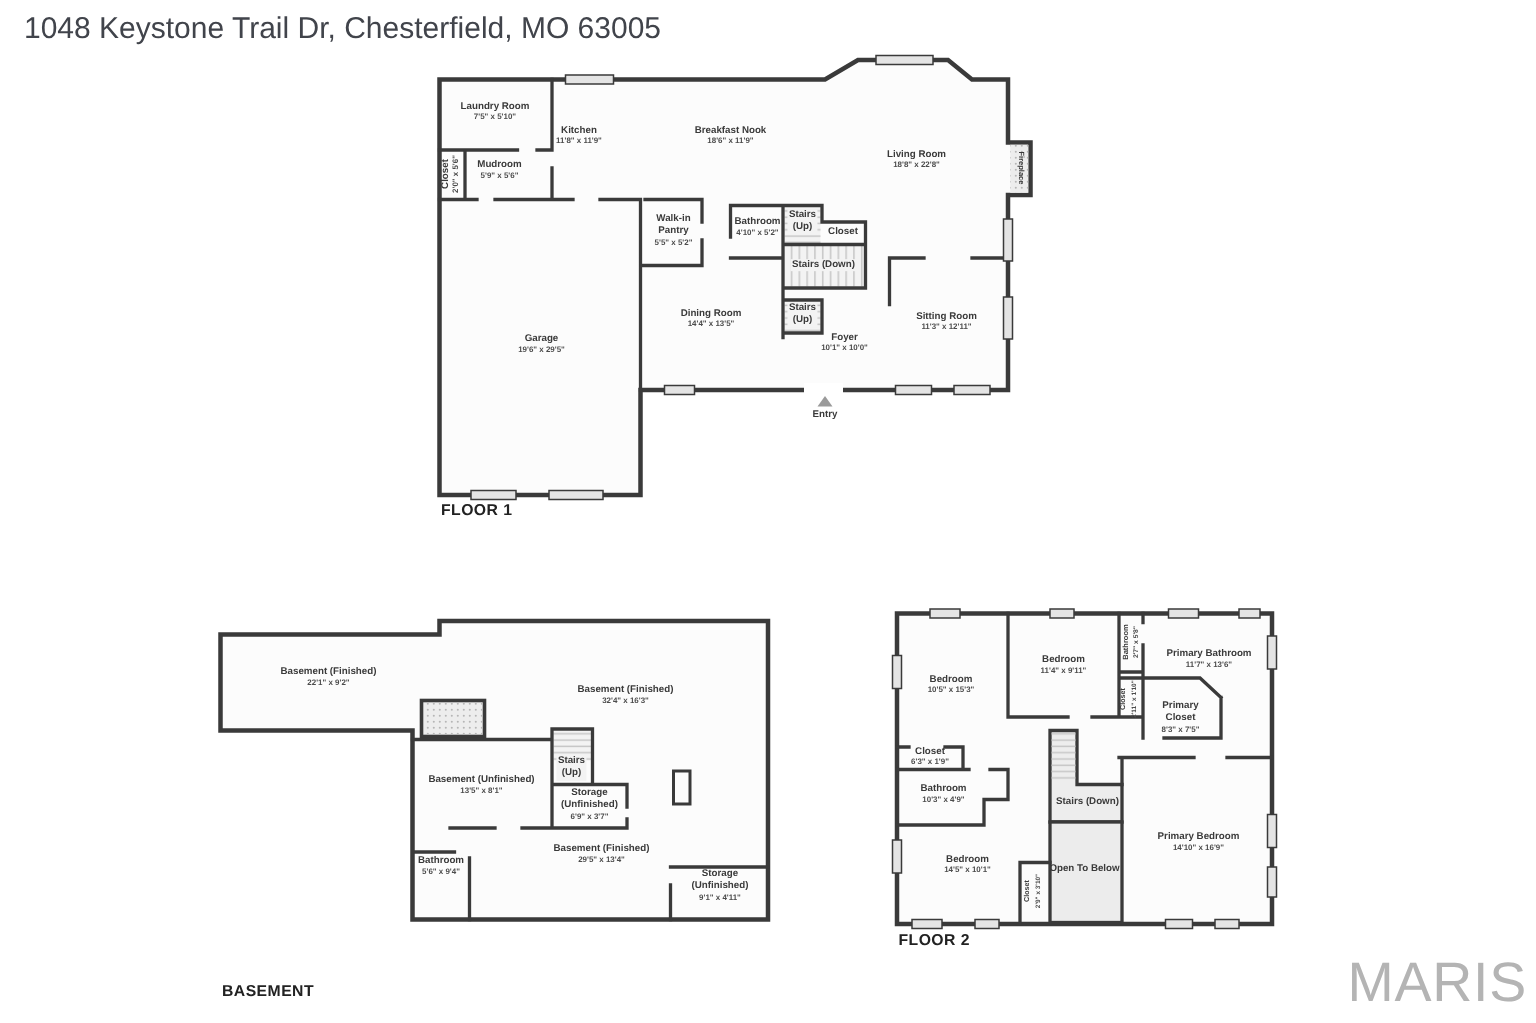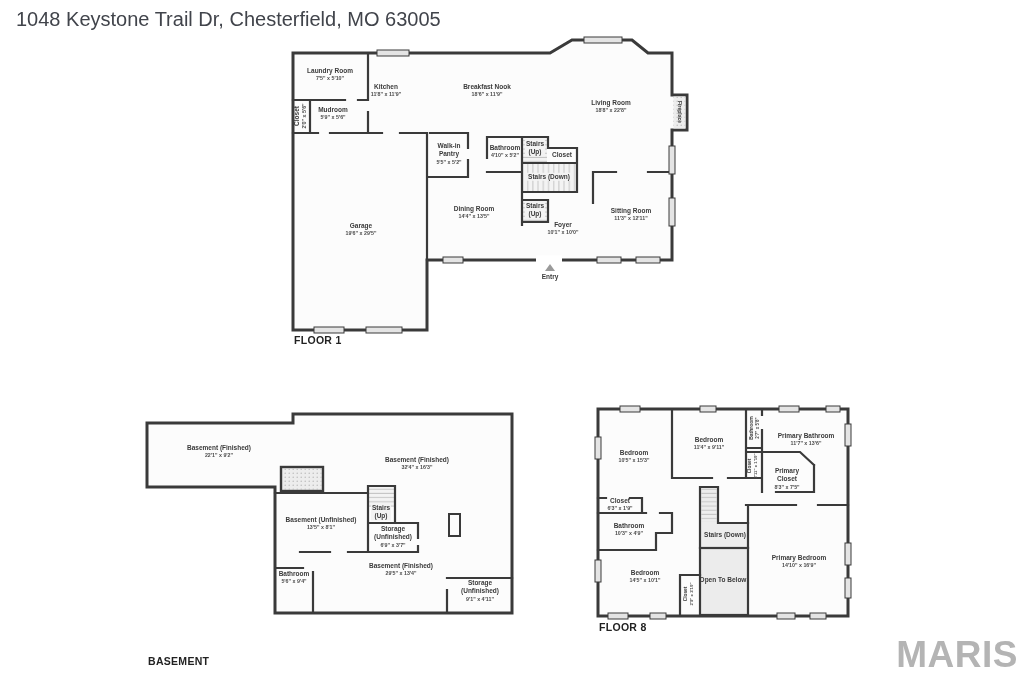--- a/index.html
+++ b/index.html
@@ -10,21 +10,21 @@
   .rl{position:absolute;transform:translate(-50%,-50%);text-align:center;white-space:nowrap;color:#3a3a3a;}
   .rl .rn{font-weight:700;font-size:6.5px;line-height:1.3;}
   .rl .rd{font-weight:600;font-size:5.3px;line-height:1.25;color:#4c4c4c;}
   .rl.wrap2{white-space:normal;width:32px;}
   .rl.vert{transform:translate(-50%,-50%) rotate(-90deg);}
   .rl.vert2{transform:translate(-50%,-50%) rotate(90deg);}
   .rl.bg{background:#f3f3f3;padding:0 1px;}
   .floor-tag{position:absolute;font-size:10.5px;font-weight:700;color:#222;letter-spacing:.3px;}
   .disclaimer{position:absolute;left:0;right:0;top:666px;text-align:center;
               font-size:7.6px;font-weight:700;color:#3b3b3b;}
-  .watermark{position:absolute;right:6px;top:634px;font-size:37px;font-weight:700;
+  .watermark{position:absolute;right:6px;top:634px;font-size:37px;font-weight:400;
              color:#b4b4b4;letter-spacing:.5px;margin-left:28px;}
 </style>
 </head>
 <body>
 
 <div class="canvas">
 
   <div class="title">1048 Keystone Trail Dr, Chesterfield, MO 63005</div>
 
   <svg class="plan" width="1024" height="682" viewBox="0 0 1024 682">
@@ -270,16 +270,16 @@
       <div class="rd">14'5" x 10'1"</div>
     </div>
   <div class="rl vert" style="left:689px;top:594px">
       <div class="rn" style="font-size:4.8px">Closet</div>
       <div class="rd" style="font-size:4.3px">2'9" x 3'10"</div>
     </div>
   <div class="rl" style="left:799px;top:562px">
       <div class="rn">Primary Bedroom</div>
       <div class="rd">14'10" x 16'9"</div>
     </div>
-  <div class="floor-tag" style="left:599px;top:621px">FLOOR 8</div>
+  <div class="floor-tag" style="left:599px;top:621px">FLOOR 2</div>
 
   <div class="watermark">MARIS</div>
 </div>
 
 </body></html>

